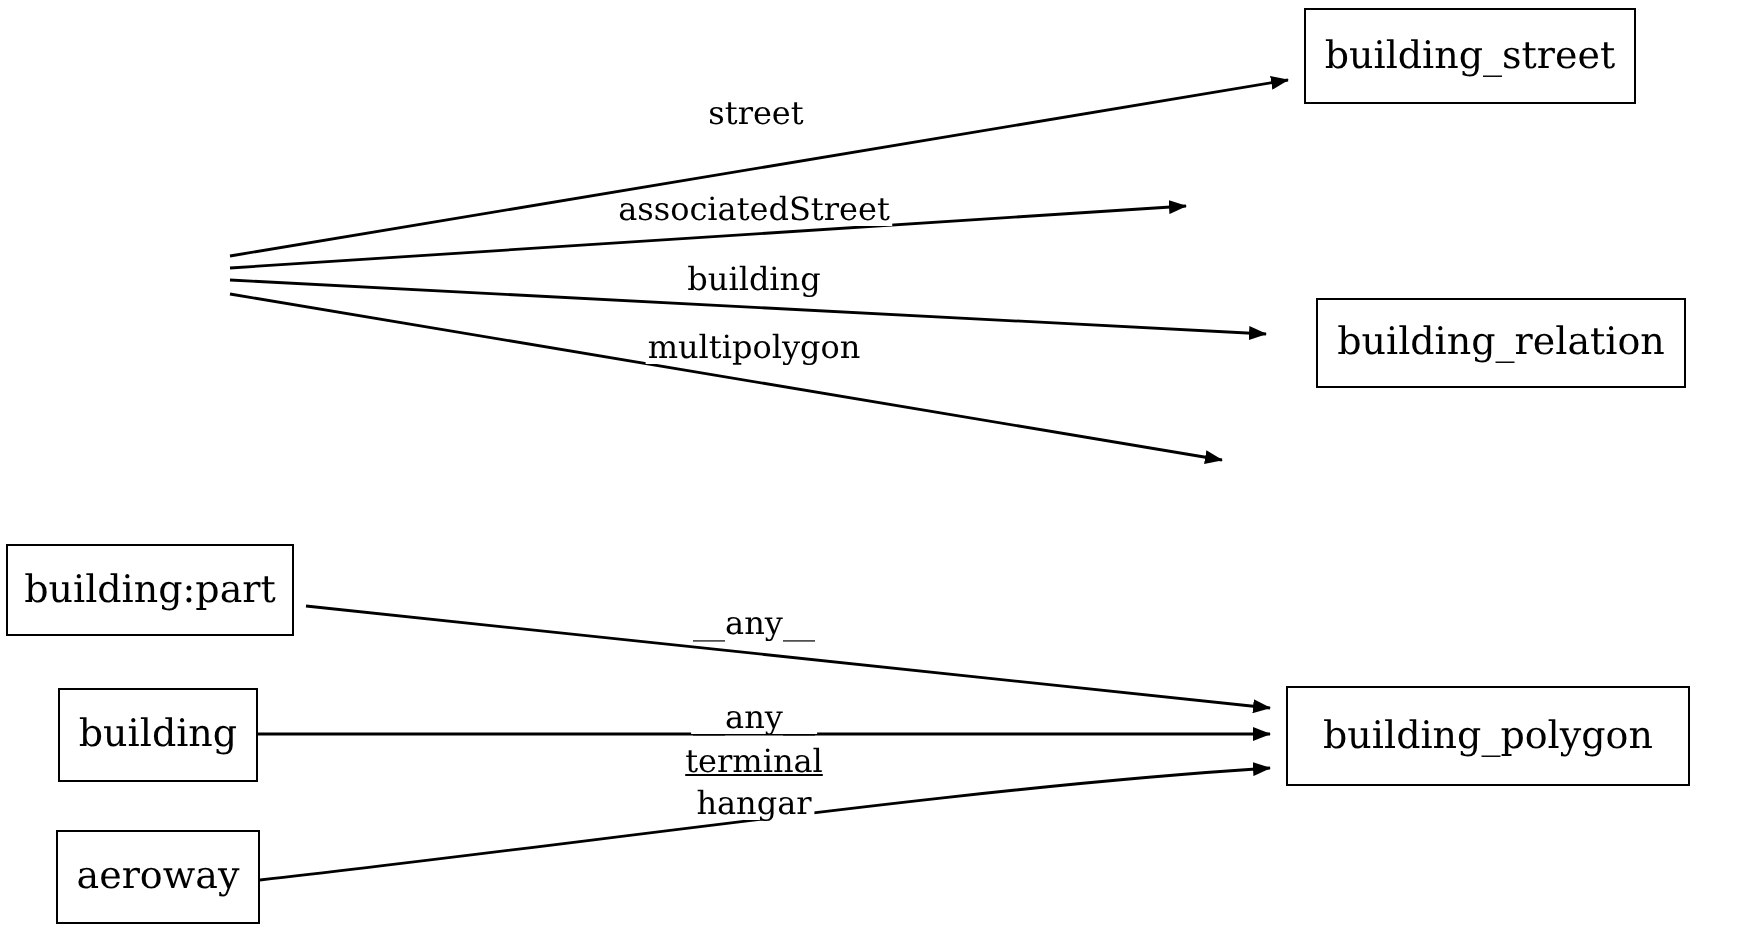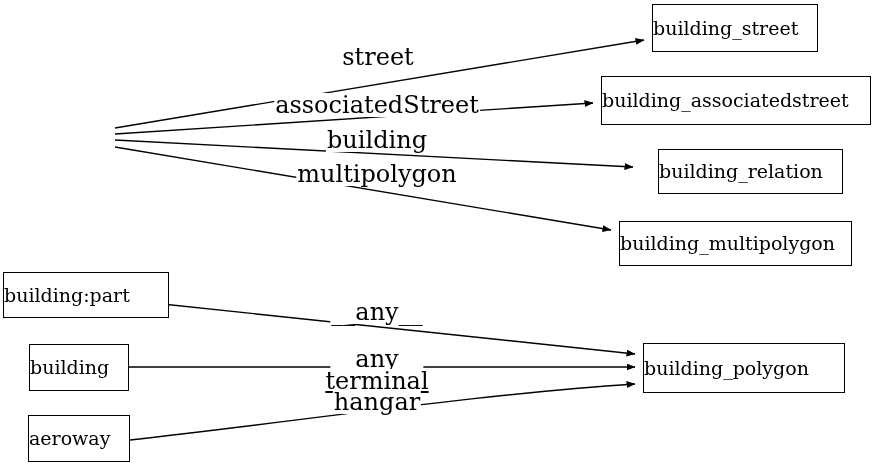--- a/index.html
+++ b/index.html
@@ -22,30 +22,31 @@
     width: 875px;
     height: 469px;
   }
   .node-box {
     position: absolute;
     box-sizing: border-box;
     border: 1px solid #000000;
     background: #ffffff;
     display: flex;
     align-items: center;
+    justify-content: center;
     color: #000000;
     font-size: 19px;
     line-height: 1;
     white-space: nowrap;
     font-family: "DejaVu Serif", "Liberation Serif", serif;
   }
   .edge-label {
     position: absolute;
     color: #000000;
-    font-size: 24px;
+    font-size: 16px;
     line-height: 1;
     white-space: nowrap;
     transform: translate(-50%, -50%);
     font-family: "DejaVu Serif", "Liberation Serif", serif;
     background: #ffffff;
     padding: 0 1px;
   }
 </style>
 </head>
 <body>
@@ -65,30 +66,24 @@
       <path d="M115,147 L611,230" marker-end="url(#arrowhead)"></path>
       <path d="M153,303 L635,354" marker-end="url(#arrowhead)"></path>
       <path d="M129,367 L635,367" marker-end="url(#arrowhead)"></path>
       <path d="M130,440 C300,421 480,394 635,384" marker-end="url(#arrowhead)"></path>
     </g>
   </svg>
 
   <div class="node-box" style="left:652px; top:4px;   width:166px; height:48px;">
       <span>building_street</span>
     </div>
-  <div class="node-box" style="left:601px; top:76px;  width:270px; height:49px;">
-      <span>building_associatedstreet</span>
-    </div>
   <div class="node-box" style="left:658px; top:149px; width:185px; height:45px;">
       <span>building_relation</span>
     </div>
-  <div class="node-box" style="left:619px; top:221px; width:233px; height:45px;">
-      <span>building_multipolygon</span>
-    </div>
-  <div class="node-box" style="left:3px;   top:272px; width:166px; height:46px;">
+  <div class="node-box" style="left:3px;   top:272px; width:144px; height:46px;">
       <span>building:part</span>
     </div>
   <div class="node-box" style="left:29px;  top:344px; width:100px; height:47px;">
       <span>building</span>
     </div>
   <div class="node-box" style="left:28px;  top:415px; width:102px; height:47px;">
       <span>aeroway</span>
     </div>
   <div class="node-box" style="left:643px; top:343px; width:202px; height:50px;">
       <span>building_polygon</span>

